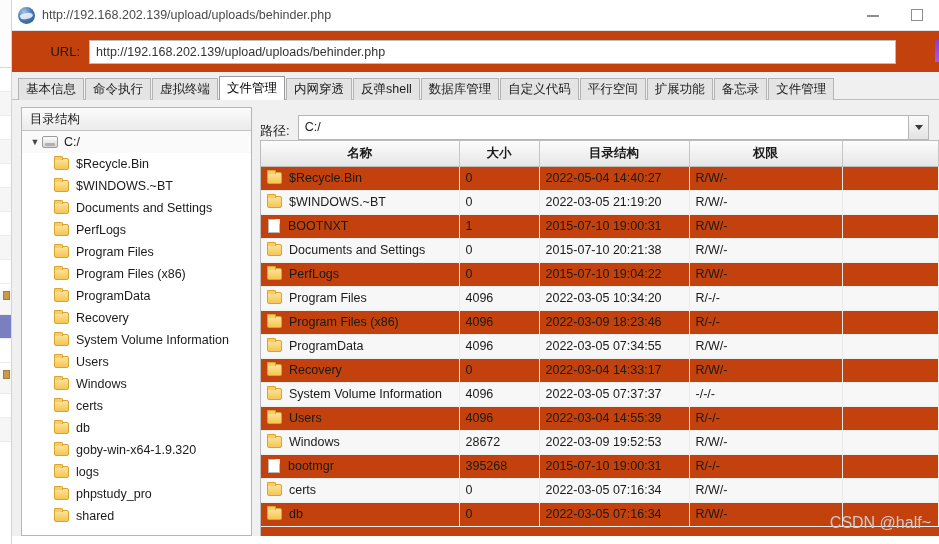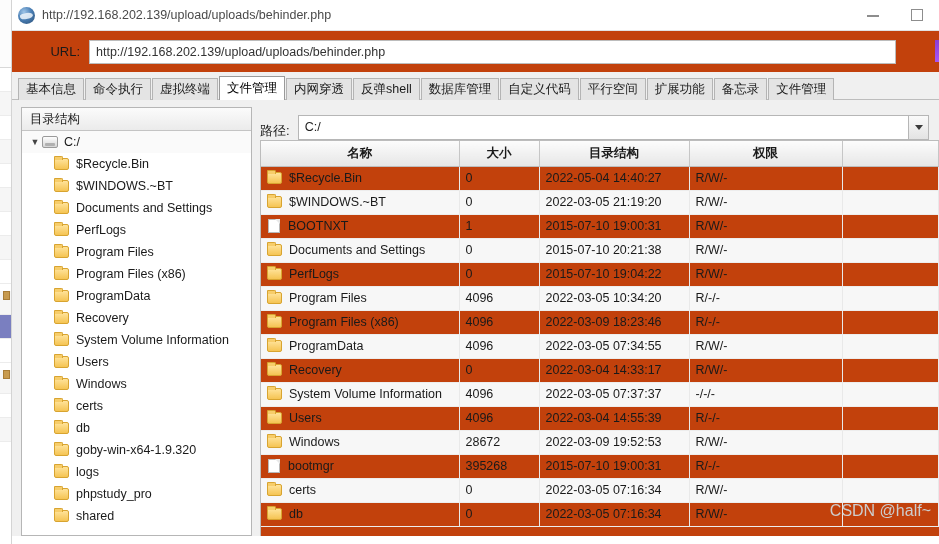--- a/index.html
+++ b/index.html
@@ -212,21 +212,21 @@
   td.c-perm { text-align: left; }
   td.c-extra { border-right: none; }
 
   .col-name { width: 198px; }
   .col-size { width: 80px; }
   .col-time { width: 150px; }
   .col-perm { width: 153px; }
   .col-extra { width: auto; }
 
   .watermark {
-    position: absolute; right: 8px; bottom: 16px;
+    position: absolute; right: 8px; bottom: 4px;
     font-size: 16px; color: #cdcdcd; white-space: nowrap;
     pointer-events: none;
   }
 </style>
 </head>
 <body>
 
 <div id="root">
 
   <div class="bg-window">

